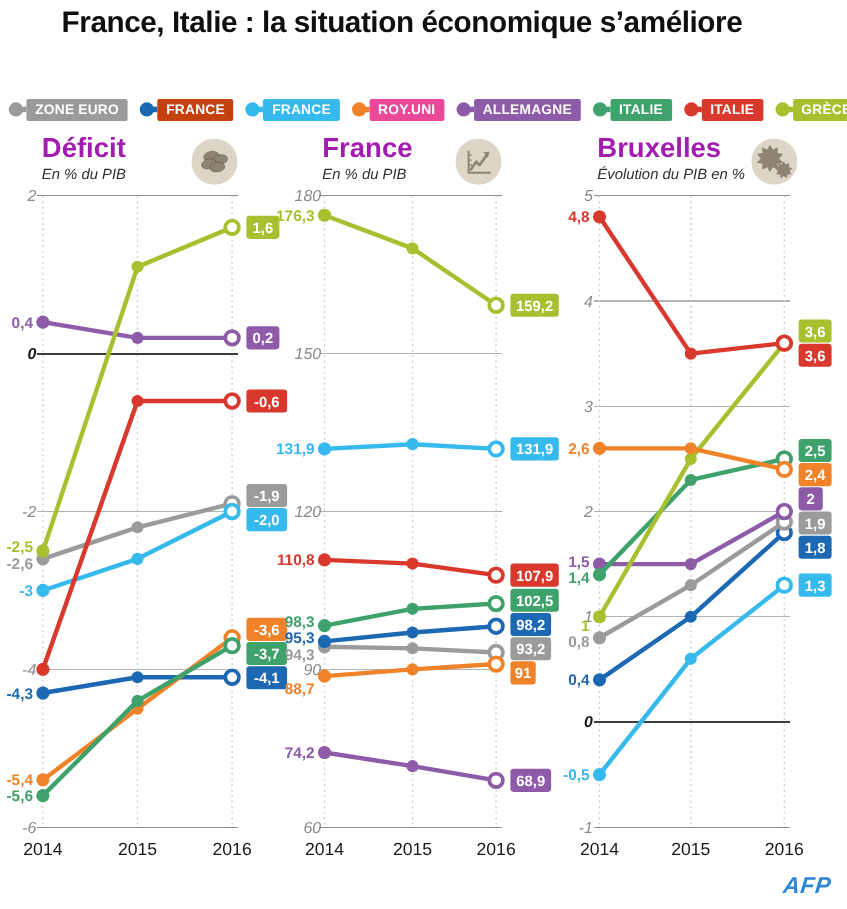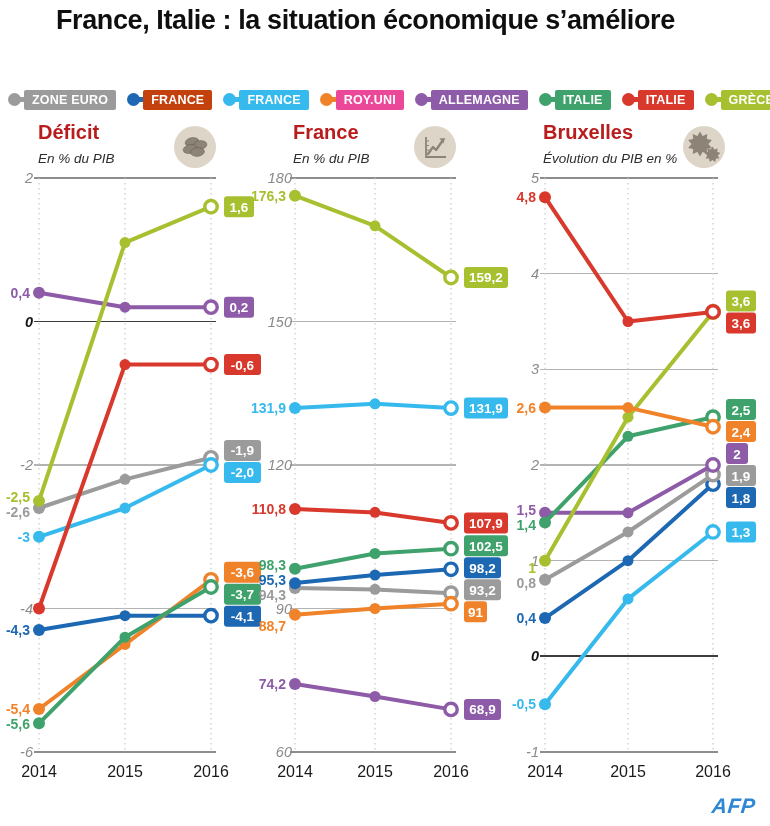--- a/index.html
+++ b/index.html
@@ -8,21 +8,21 @@
   .main-title{position:absolute;left:10px;top:5px;font-size:27px;font-weight:800;
         letter-spacing:-0.4px;color:#0f0f0f;margin-left:46px;}
   .main-sub{position:absolute;left:10px;top:44px;width:724px;font-size:15.5px;font-weight:700;
         line-height:1.3;color:#0f0f0f;}
   .legend{position:absolute;left:8px;top:90px;display:flex;gap:11px;align-items:center;}
   .chip{display:flex;align-items:center;}
   .chip .dot{width:13px;height:13px;border-radius:50%;}
   .chip .link{width:5px;height:5px;margin-left:-2px;}
   .chip .lab{color:#fff;font-size:12.5px;font-weight:700;padding:2.5px 8px 3px 8px;border-radius:2px;
         letter-spacing:0.2px;white-space:nowrap;}
-  .chart-title{position:absolute;top:121px;font-size:20px;font-weight:800;color:#b91c1c;}
+  .chart-title{position:absolute;top:121px;font-size:25px;font-weight:800;color:#a21caf;}
   .chart-sub{position:absolute;top:151px;font-size:13.5px;font-style:italic;color:#2d2d2d;}
   .icon-svg{position:absolute;top:126px;width:42px;height:42px;}
   svg.plot{position:absolute;top:160px;width:255px;height:640px;overflow:visible;}
   .tickline{shape-rendering:crispEdges;}
   .source{position:absolute;left:12px;top:796px;font-size:14.5px;font-style:italic;color:#3a3a3a;}
   .afp{position:absolute;left:712px;top:794px;font-size:21px;font-weight:800;font-style:italic;
         color:#2f87d3;transform:skewX(-6deg);letter-spacing:0.5px;}
 </style>
 </head>
 <body>

